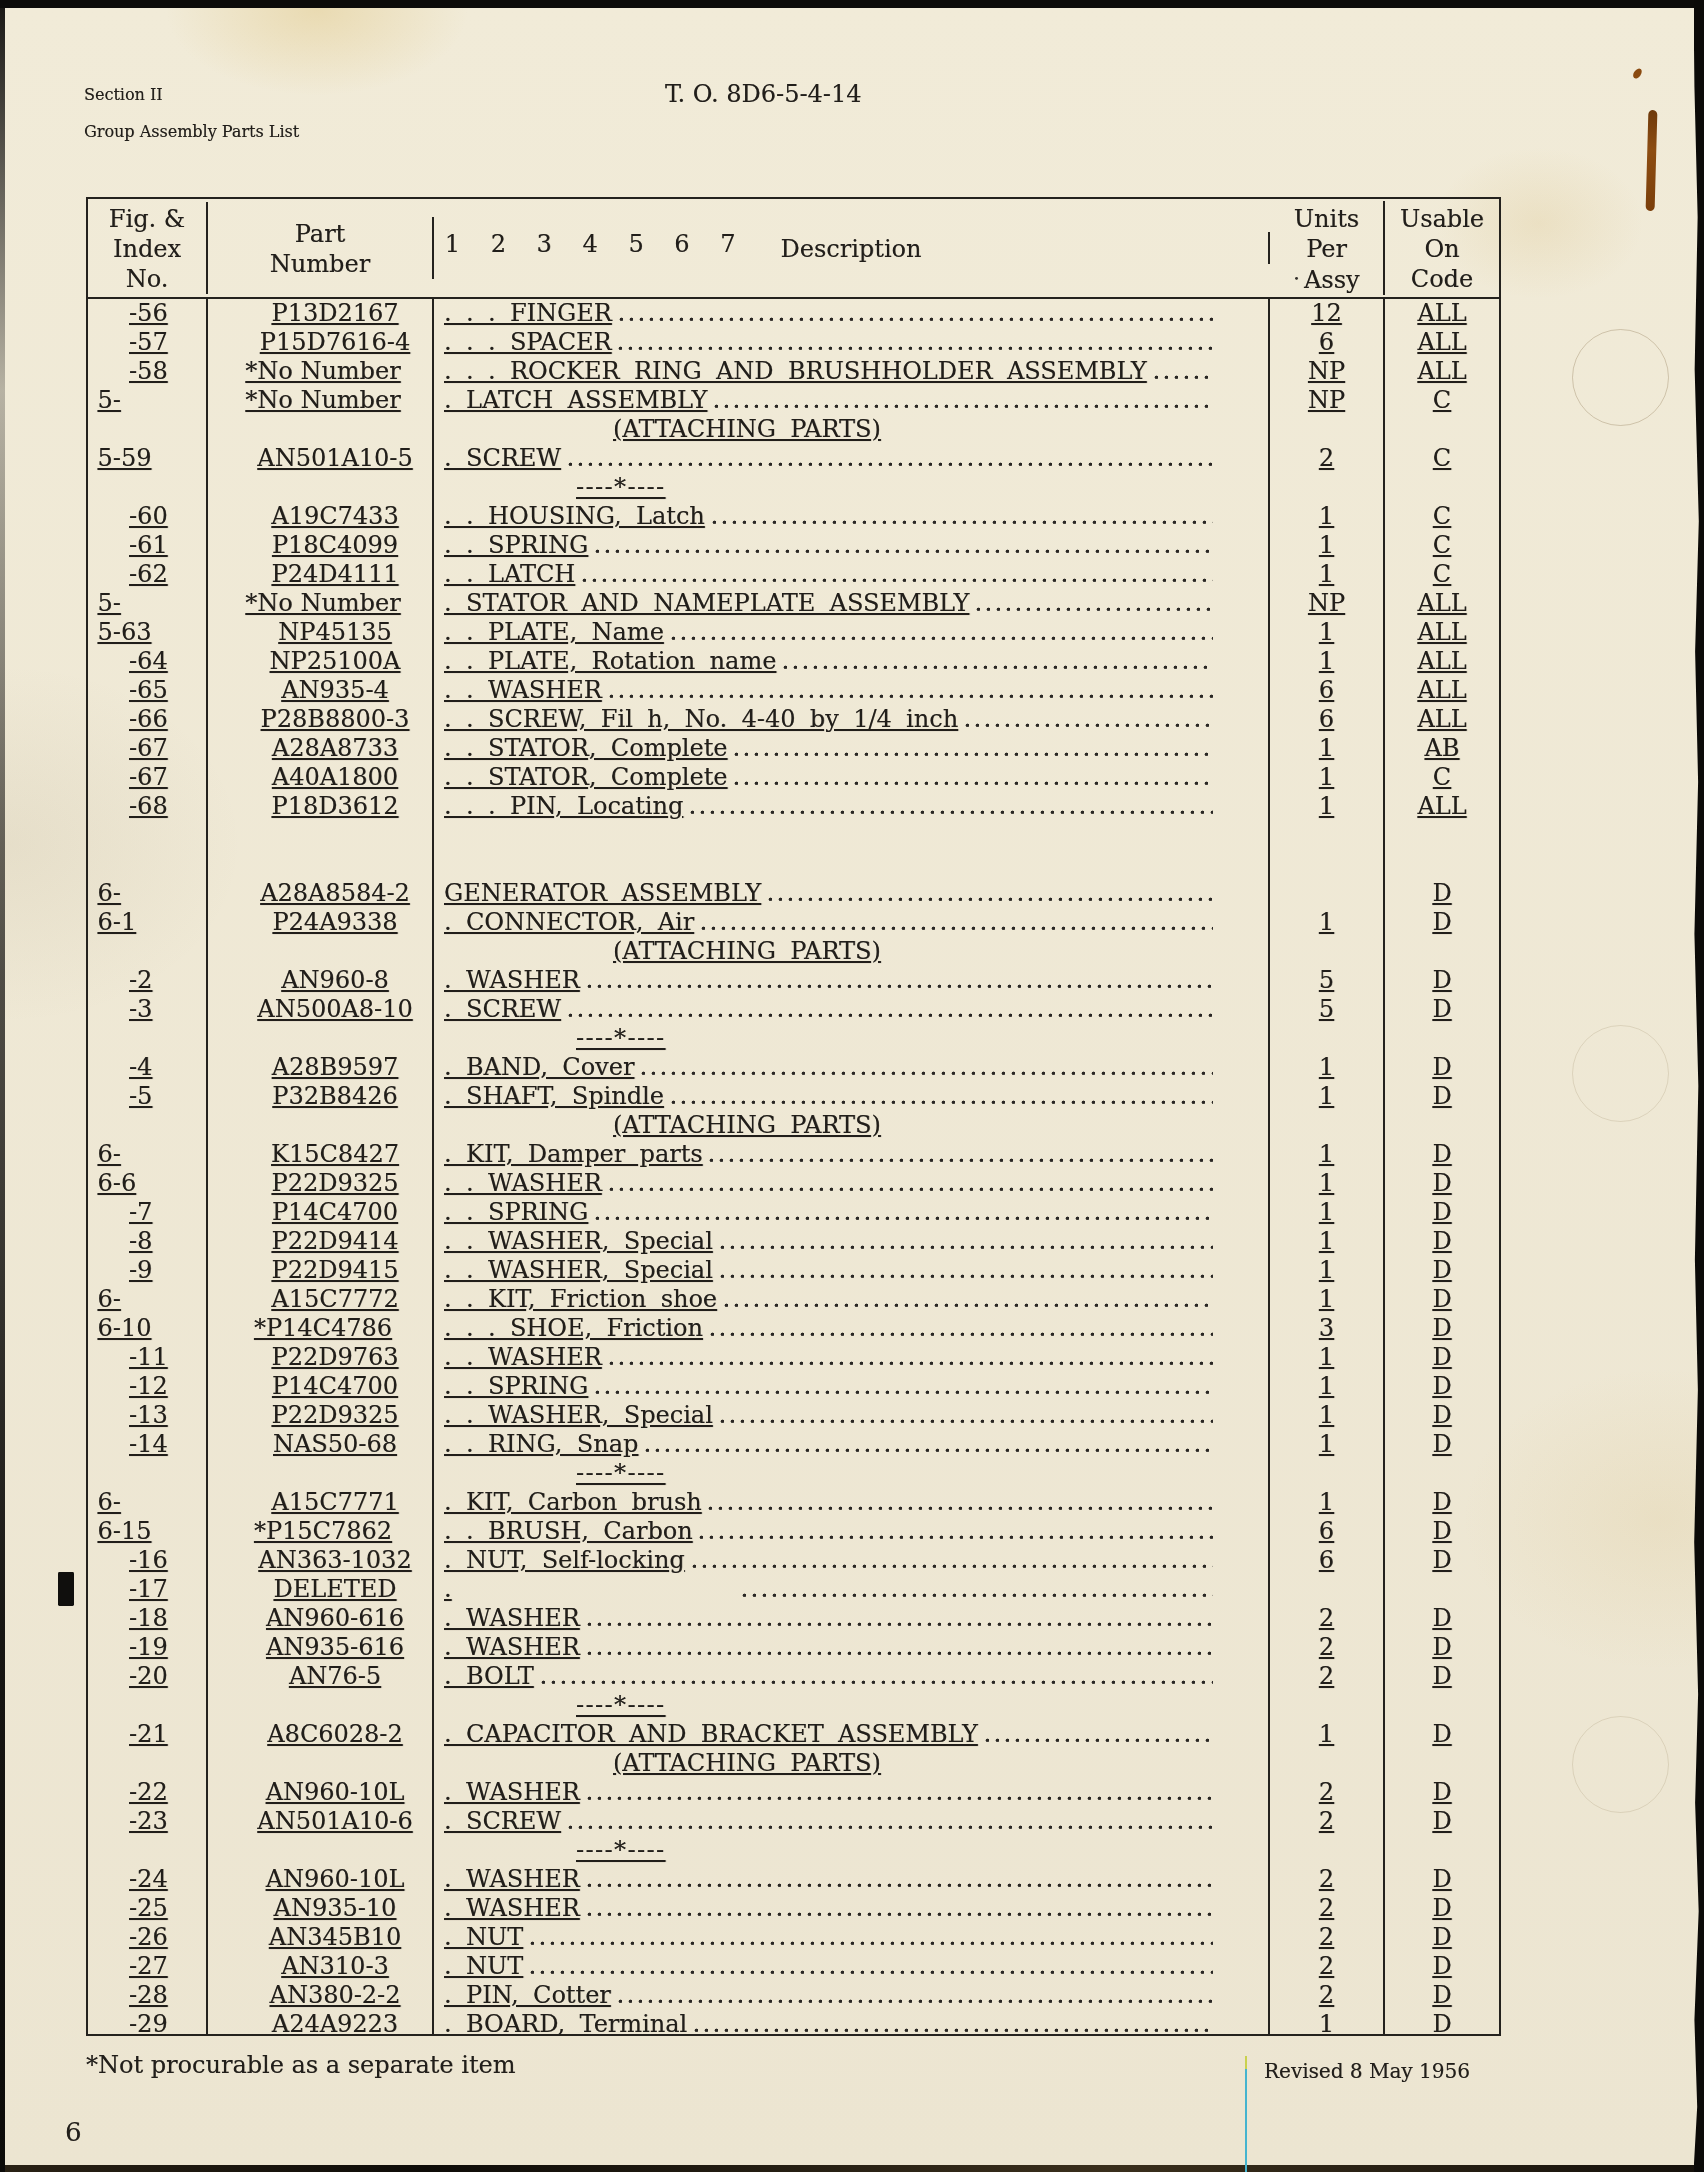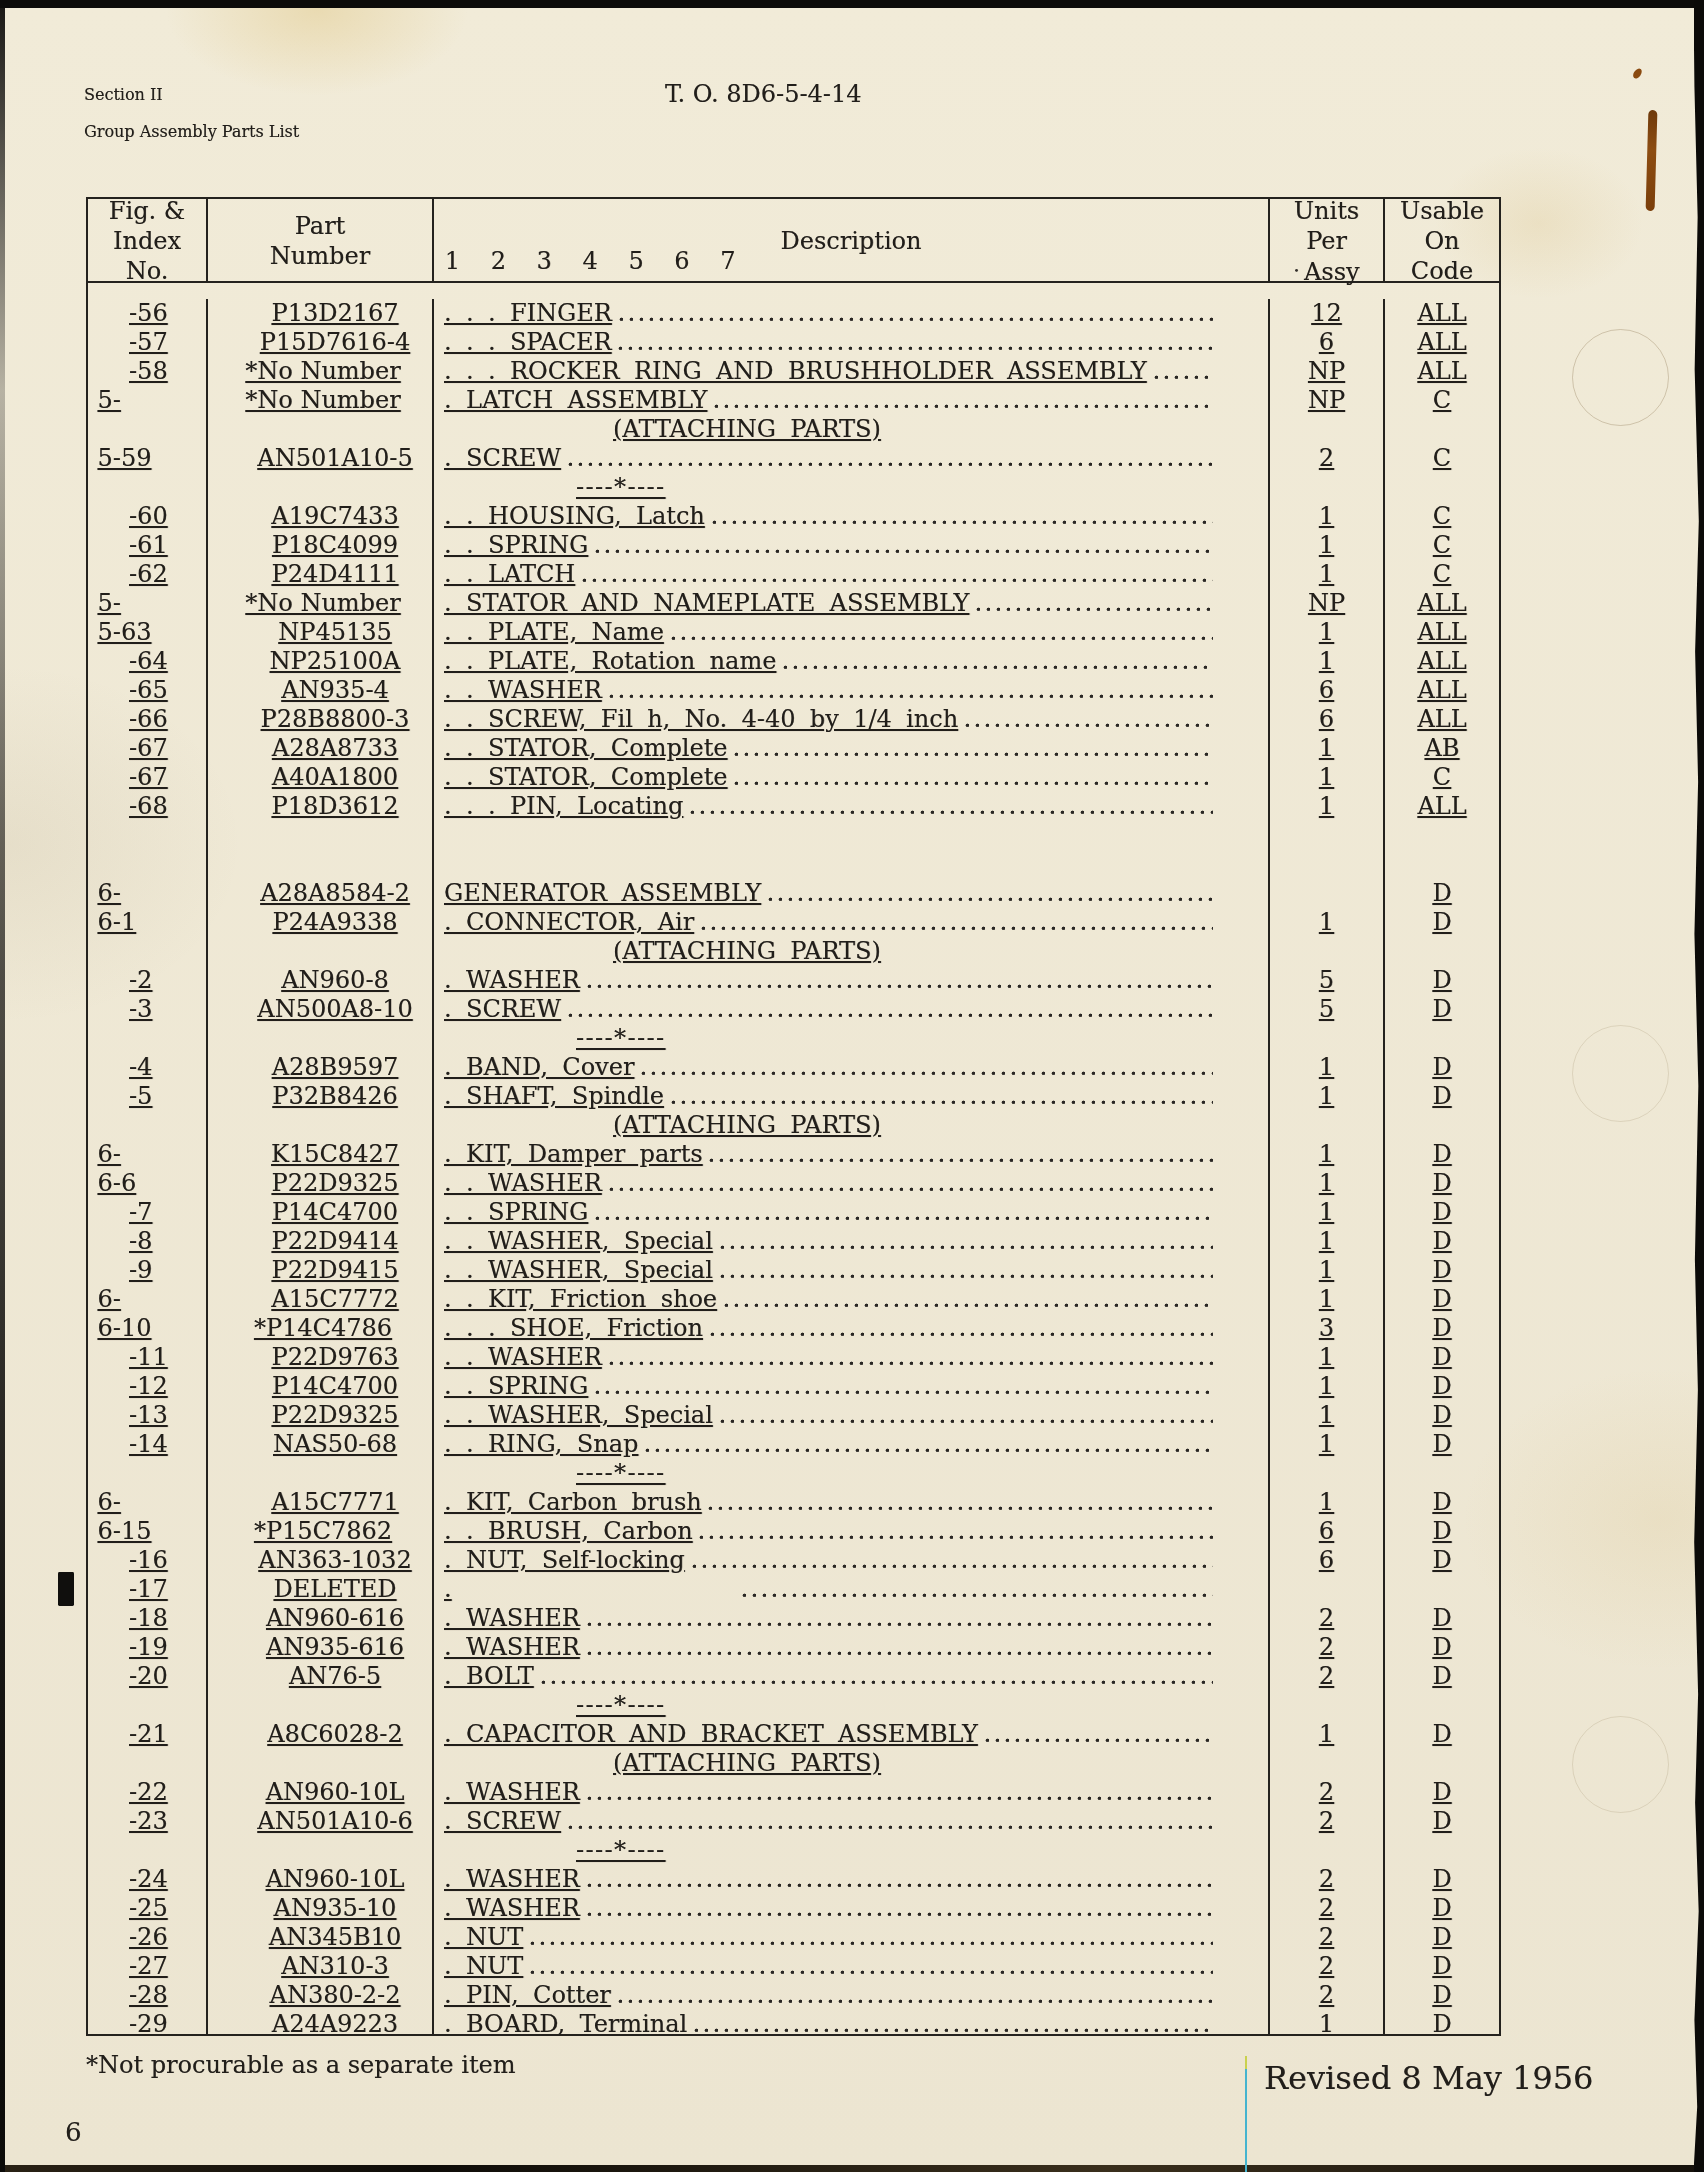--- a/index.html
+++ b/index.html
@@ -11,27 +11,27 @@
       radial-gradient(ellipse 216px 122px at 317px 10px, rgba(214,176,80,0.28), rgba(214,176,80,0) 70%),
       radial-gradient(ellipse 149px 108px at 1539px 223px, rgba(205,170,90,0.16), rgba(205,170,90,0) 70%),
       radial-gradient(ellipse 284px 216px at 1661px 1519px, rgba(205,170,90,0.13), rgba(205,170,90,0) 70%),
       radial-gradient(ellipse 338px 257px at 6.8px 844px, rgba(120,100,60,0.08), rgba(120,100,60,0) 70%),
       linear-gradient(#f1ebd8, #ece5d1);
   }
   
   .hdr-left  { position:absolute; left:84px; top:76px; font-size:16px; line-height:37px; }
   .to-number { position:absolute; left:665px; top:80px; font-size:24px; }
   .footnote  { position:absolute; left:86px; top:2051px; font-size:24px; }
-  .revision  { position:absolute; left:1264px; top:2059px; font-size:32px; }
+  .revision  { position:absolute; left:1264px; top:2059px; font-size:20px; }
   .page-num  { position:absolute; left:65px;  top:2117px; font-size:26px; }
 
   
   .parts-table { position:absolute; left:86px; top:197px; width:1415px; height:1839px;
                  border:2.7px solid #24221e; box-sizing:border-box; }
-  .thead { display:flex; height:84px; box-sizing:border-box; border-bottom:2.7px solid #24221e; }
+  .thead { display:flex; height:100px; box-sizing:border-box; border-bottom:2.7px solid #24221e;align-items:center; }
   .tbody { position:absolute; left:0; right:0; top:100px; bottom:0; overflow:hidden;text-decoration:underline; }
   .hc, .c { box-sizing:border-box; border-right:2px solid #24221e; }
   .hc:last-child, .c:last-child { border-right:none; }
   .w1{width:120px;} .w2{width:226px;} .w3{width:836px;} .w4{width:115px;} .w5{flex:1;}
   .hc { display:flex; flex-direction:column; justify-content:center; text-align:center;
         font-size:24px; line-height:30px; padding-top:2.7px; }
   .hc.desc-h { position:relative; }
   .indent-scale { position:absolute; left:10.8px; bottom:5.4px; font-size:24px; word-spacing:23px; }
 
   .trow { display:flex; height:29px; line-height:29px; font-size:24px; }

